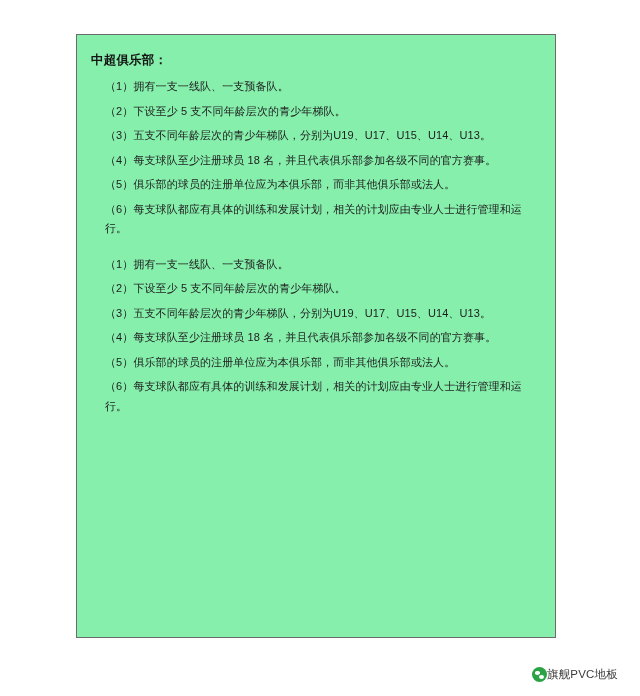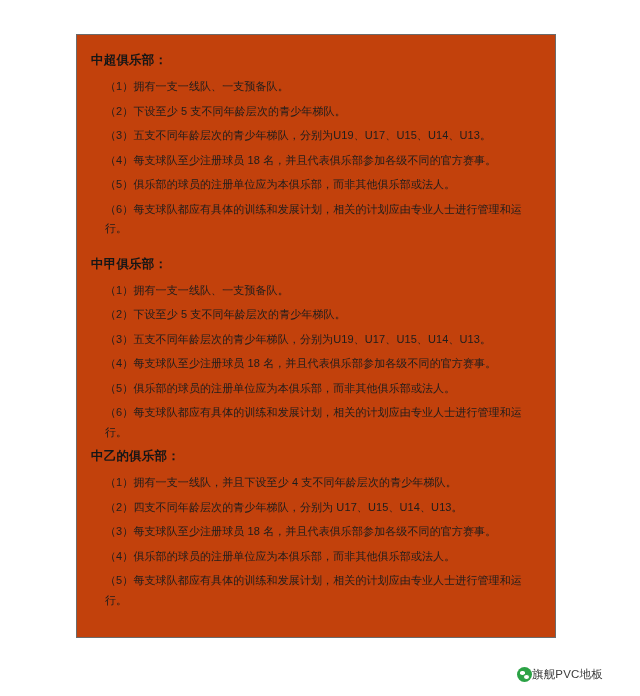--- a/index.html
+++ b/index.html
@@ -21,21 +21,21 @@
     height: 696px;
     background: #ffffff;
   }
   .doc-box {
     position: absolute;
     left: 76px;
     top: 34px;
     width: 480px;
     height: 604px;
     border: 1px solid #6b6b6b;
-    background: #c2410c;
+    background: #86efac;
     box-sizing: border-box;
     padding: 16px 14px 10px 14px;
   }
   .section {
     margin-bottom: 4px;
   }
   .sec-title {
     font-weight: bold;
     font-size: 12.5px;
     color: #161616;
@@ -72,21 +72,21 @@
     letter-spacing: 0.1px;
   }
   .last-block {
     position: absolute;
     left: 14px;
     right: 14px;
     bottom: 12px;
   }
   .watermark {
     position: absolute;
-    right: 37px;
+    right: 22px;
     bottom: 14px;
     display: flex;
     align-items: center;
     gap: 0;
     text-align: right;
   }
   .wm-logo {
     width: 15px;
     height: 15px;
     border-radius: 50%;
@@ -130,37 +130,28 @@
       <p class="item">（2）下设至少 5 支不同年龄层次的青少年梯队。</p>
       <p class="item">（3）五支不同年龄层次的青少年梯队，分别为U19、U17、U15、U14、U13。</p>
       <p class="item">（4）每支球队至少注册球员 18 名，并且代表俱乐部参加各级不同的官方赛事。</p>
       <p class="item">（5）俱乐部的球员的注册单位应为本俱乐部，而非其他俱乐部或法人。</p>
       <p class="item">（6）每支球队都应有具体的训练和发展计划，相关的计划应由专业人士进行管理和运行。</p>
     </div>
 
     <div class="spacer"></div>
 
     <div class="section">
-      <p class="sec-title">中甲俱乐部：</p>
       <p class="item">（1）拥有一支一线队、一支预备队。</p>
       <p class="item">（2）下设至少 5 支不同年龄层次的青少年梯队。</p>
       <p class="item">（3）五支不同年龄层次的青少年梯队，分别为U19、U17、U15、U14、U13。</p>
       <p class="item">（4）每支球队至少注册球员 18 名，并且代表俱乐部参加各级不同的官方赛事。</p>
       <p class="item">（5）俱乐部的球员的注册单位应为本俱乐部，而非其他俱乐部或法人。</p>
       <p class="item">（6）每支球队都应有具体的训练和发展计划，相关的计划应由专业人士进行管理和运行。</p>
     </div>
 
-    <div class="section">
-      <p class="sec-title">中乙的俱乐部：</p>
-      <p class="item">（1）拥有一支一线队，并且下设至少 4 支不同年龄层次的青少年梯队。</p>
-      <p class="item">（2）四支不同年龄层次的青少年梯队，分别为 U17、U15、U14、U13。</p>
-      <p class="item">（3）每支球队至少注册球员 18 名，并且代表俱乐部参加各级不同的官方赛事。</p>
-      <p class="item">（4）俱乐部的球员的注册单位应为本俱乐部，而非其他俱乐部或法人。</p>
-      <p class="item">（5）每支球队都应有具体的训练和发展计划，相关的计划应由专业人士进行管理和运行。</p>
-    </div>
 
 
   </div>
 
   <div class="watermark">
     <span class="wm-logo"></span>
     <span class="wm-text">旗舰PVC地板</span>
   </div>
 
 </div>

